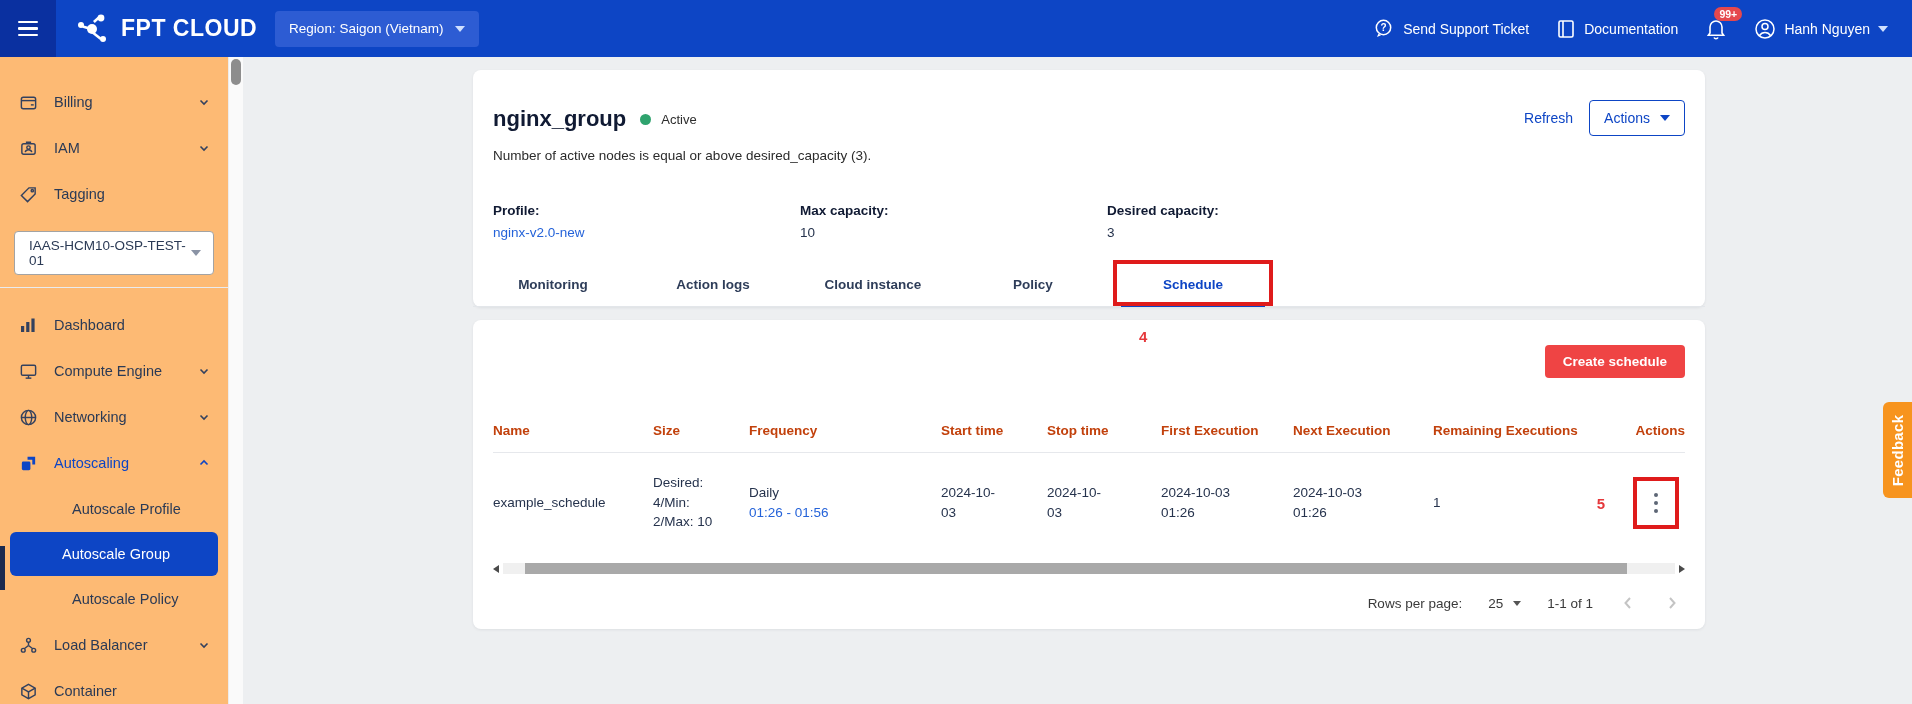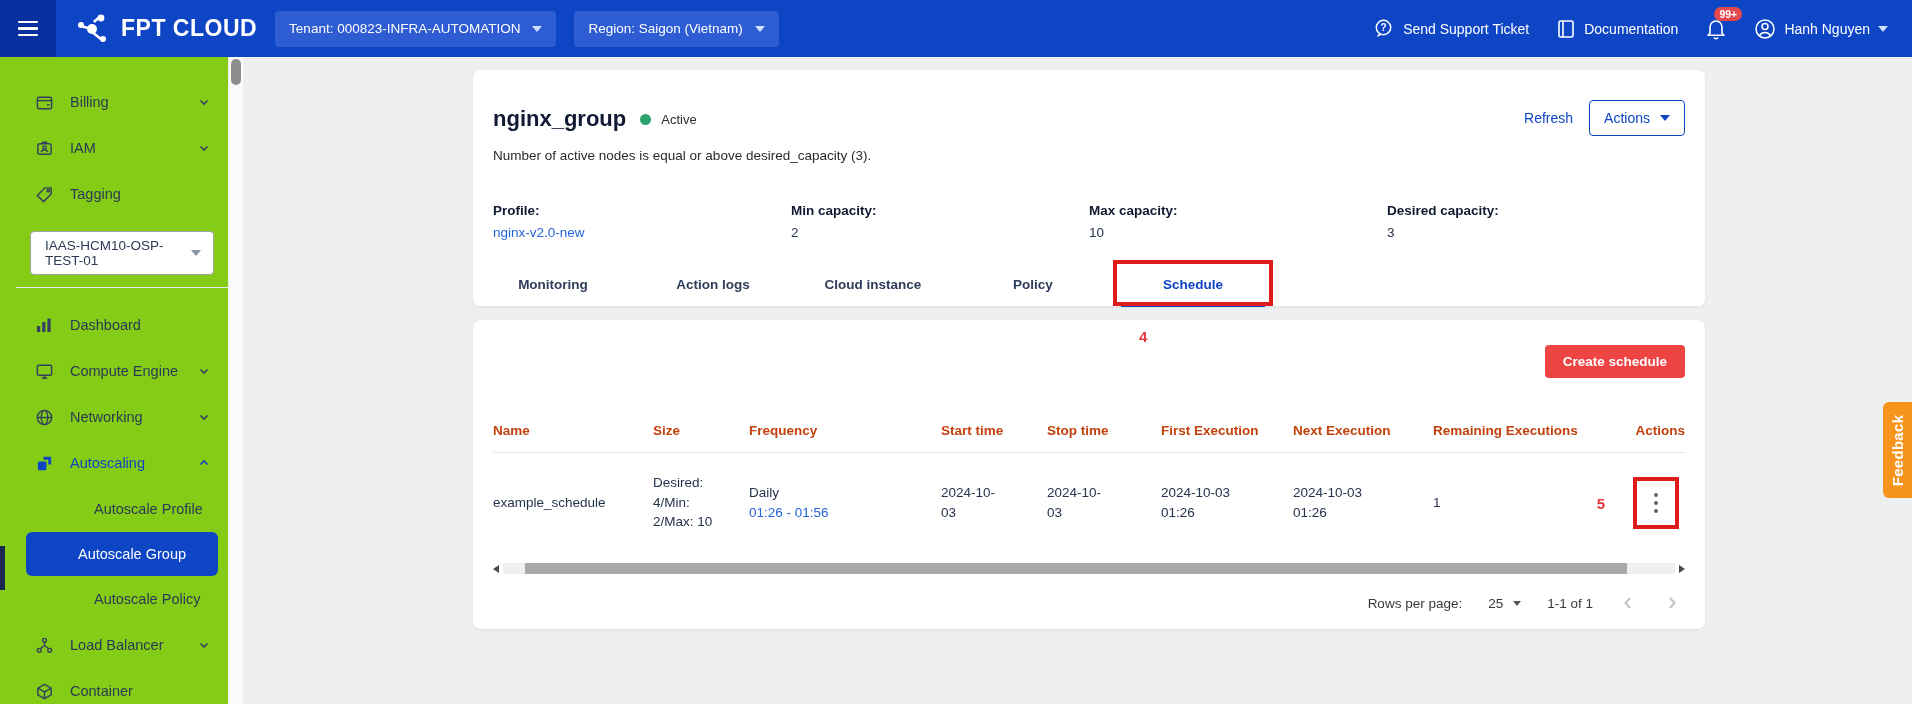--- a/index.html
+++ b/index.html
@@ -38,39 +38,39 @@
   .nav-bell { position:relative; cursor:pointer; display:flex;align-items:flex-end; }
   .badge {
     position:absolute; top:-11px; left:8px; background:#e5484d; color:#fff;
     font-size:10.5px; font-weight:bold; border-radius:9px; padding:2px 5px; line-height:1;
   }
   .nav-user { display:flex; align-items:center; gap:8px; font-size:14px; cursor:pointer; }
 
   
   .sidebar {
     position:absolute; top:57px; left:0; width:228px; height:647px;
-    background:#84cc16; overflow:hidden; padding-top:22px;padding-left:16px;
+    background:#fdba74; overflow:hidden; padding-top:22px;
   }
   .side-item {
     height:46px; display:flex; align-items:center; gap:16px; padding:0 18px;
     font-size:14.5px; color:#2b3a55; cursor:pointer;
   }
   .side-item .icn { width:20px; display:flex; justify-content:center; flex:none; }
   .side-item .chev { margin-left:auto; display:flex; }
   .side-item.parent-active { color:#0d45c5; }
   .project-select {
     margin:14px 14px 4px 14px; height:44px; border:1px solid #a3a3a3; border-radius:4px;
     display:flex; align-items:center; justify-content:space-between;
     padding:0 12px 0 14px; font-size:13.5px; color:#2b3a55; cursor:pointer; background:#fff;
   }
   .caret-down-gray { width:0; height:0; border-left:5px solid transparent; border-right:5px solid transparent; border-top:6px solid #8a93a5; }
   .side-divider { height:1px; background:#e9ebef; margin:12px 0 14px 0; }
   .sub-item {
     height:44px; display:flex; align-items:center; padding-left:62px;
-    font-size:14.5px; color:#2b3a55; cursor:pointer; margin:1px 16px;
+    font-size:14.5px; color:#2b3a55; cursor:pointer; margin:1px 10px;
   }
   .sub-item.active {
     margin:1px 10px; padding-left:52px; background:#0d45c5; color:#fff; border-radius:6px;
   }
   .active-edge-bar { position:absolute; left:0; top:489px; width:5px; height:44px; background:#1b2a4e; }
   .sidebar-scrollbar {
     position:absolute; top:57px; left:228px; width:15px; height:647px;
     background:#fafafa; border-left:1px solid #ececec;
   }
   .sidebar-scrollbar .vthumb { position:absolute; top:2px; left:2px; width:10px; height:26px; background:#8d8d8d; border-radius:5px; }
@@ -188,24 +188,20 @@
         <circle cx="25" cy="5" r="3.4"></circle>
         <circle cx="27" cy="26" r="3"></circle>
         <rect x="7" y="12.2" width="9" height="2.6" transform="rotate(16 7 12)"></rect>
         <rect x="17" y="8" width="9" height="2.6" transform="rotate(-42 17 8)"></rect>
         <rect x="17.5" y="18.5" width="10" height="2.6" transform="rotate(38 17.5 18.5)"></rect>
       </g>
     </svg>
     <span class="brand-text">FPT CLOUD</span>
   </div>
   <div class="nav-pill">
-    <span>Tenant: 000823-INFRA-AUTOMATION</span>
-    <span class="caret-down-white"></span>
-  </div>
-  <div class="nav-pill">
     <span>Region: Saigon (Vietnam)</span>
     <span class="caret-down-white"></span>
   </div>
   <div class="nav-right">
     <div class="nav-link">
       <svg width="21" height="21" viewBox="0 0 21 21" fill="none" stroke="#fff" stroke-width="1.5">
         <circle cx="10.5" cy="9.5" r="7.2"></circle>
         <path d="M5.5 15.5 L4 19 L8 17.2" fill="#fff" stroke="none"></path>
         <text x="10.5" y="13" text-anchor="middle" font-size="10" fill="#fff" stroke="none" font-weight="bold">?</text>
       </svg>
@@ -395,24 +391,20 @@
       <button class="actions-btn">
         <span>Actions</span>
         <span class="caret-down-blue"></span>
       </button>
     </div>
     <p class="group-desc">Number of active nodes is equal or above desired_capacity (3).</p>
     <div class="fields-row">
       <div class="field">
         <div class="field-label">Profile:</div>
         <div class="field-value link">nginx-v2.0-new</div>
-      </div>
-      <div class="field">
-        <div class="field-label">Min capacity:</div>
-        <div class="field-value">2</div>
       </div>
       <div class="field">
         <div class="field-label">Max capacity:</div>
         <div class="field-value">10</div>
       </div>
       <div class="field">
         <div class="field-label">Desired capacity:</div>
         <div class="field-value">3</div>
       </div>
     </div>

